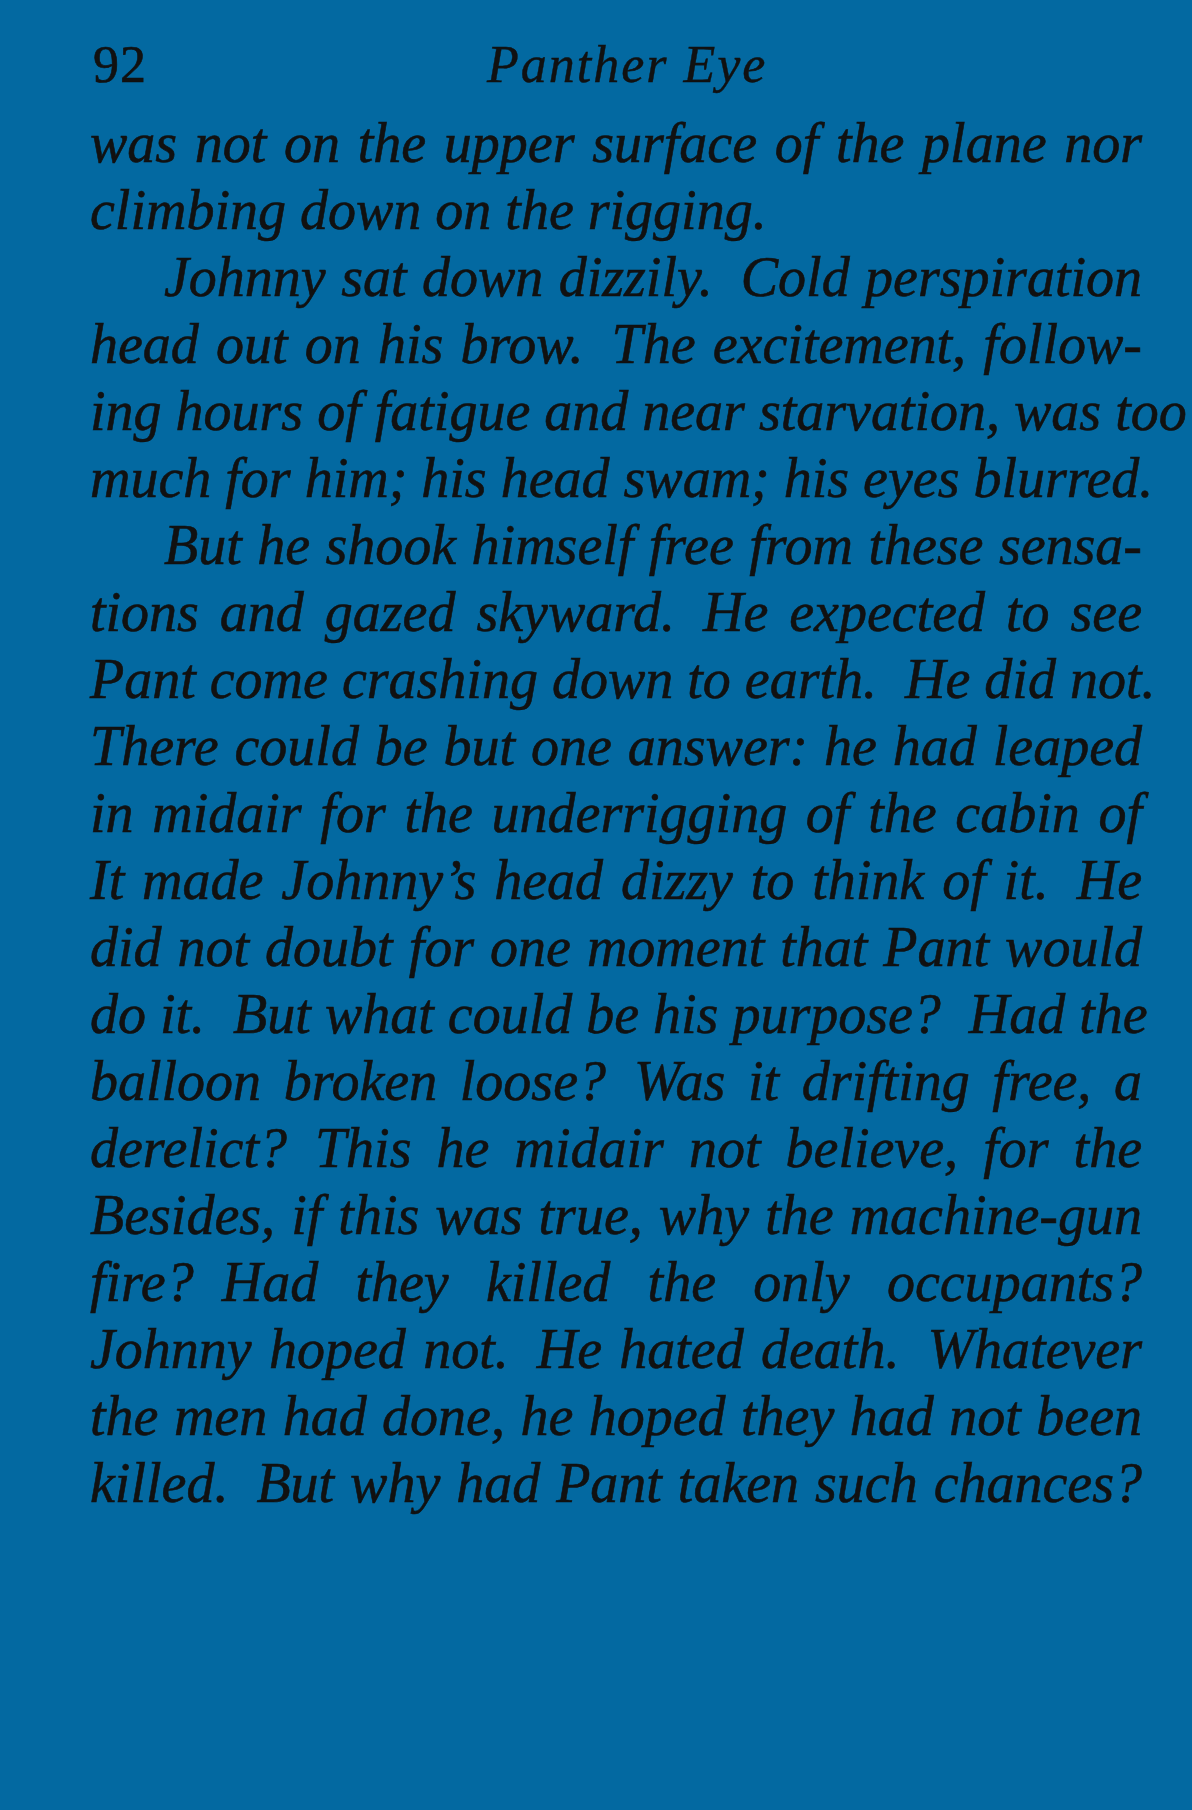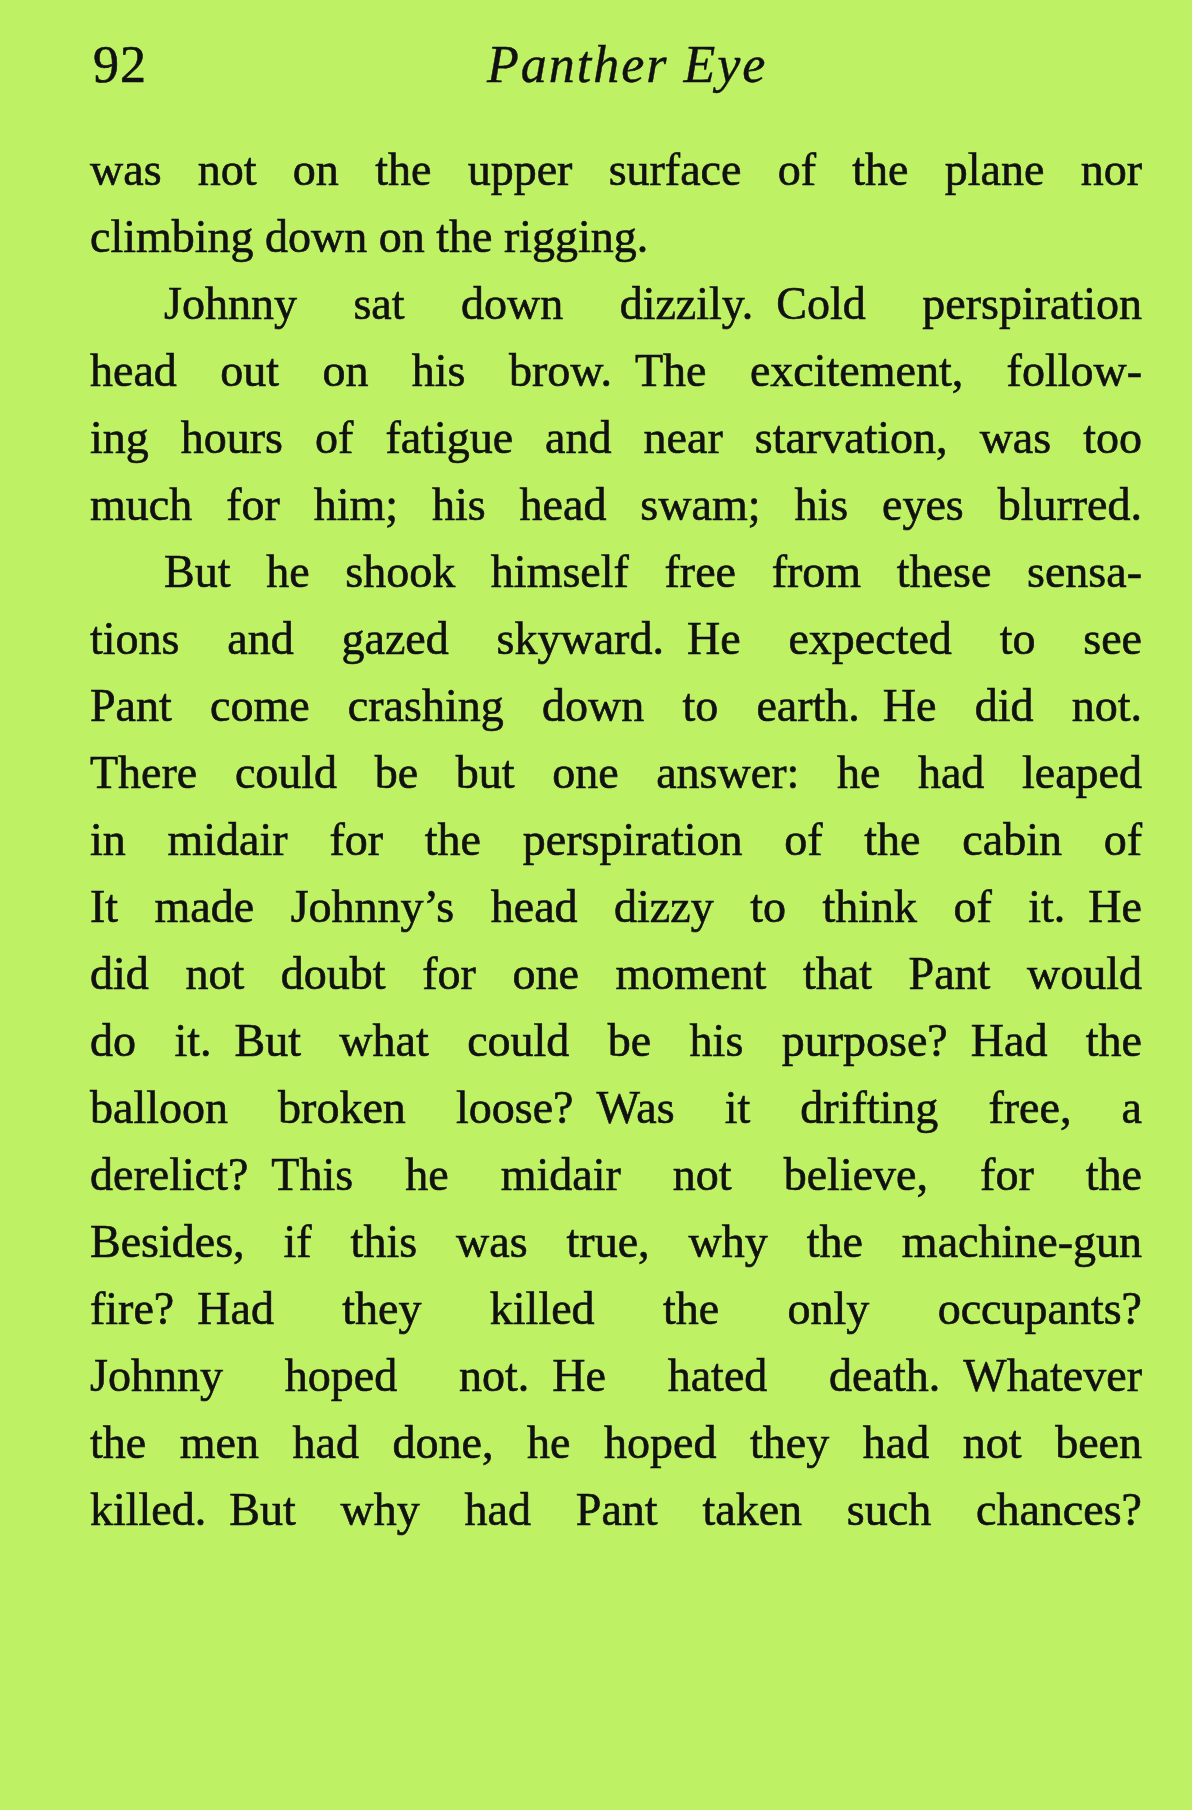--- a/index.html
+++ b/index.html
@@ -8,21 +8,21 @@
     height: 1810px;
     background: #ffffff;
     position: relative;
     overflow: hidden;
     font-family: "Liberation Serif", serif;
     color: #111111;
   }
   .page {
     position: absolute;
     inset: 0;
-    background: #bef264;
+    background: #0369a1;
   }
   
   .page-header {
     position: absolute;
     top: 36px;
     left: 0;
     width: 100%;
     height: 70px;
   }
   .page-number {
@@ -41,24 +41,25 @@
     font-size: 52px;
     line-height: 58px;
     font-style: italic;
     letter-spacing: 2px;
     -webkit-text-stroke: 0.4px #111;
   }
   
   .body-text {
     position: absolute;
     left: 90px;
-    top: 136px;
+    top: 110px;
     width: 1052px;
-    font-size: 46px;
+    font-size: 56px;
     line-height: 67px;
+    font-style: italic;
     -webkit-text-stroke: 0.6px #111;
   }
   .line {
     text-align: justify;
     text-align-last: justify;
     white-space: nowrap;
   }
   .line.para-last {
     text-align-last: left;
   }
@@ -80,21 +81,21 @@
     <div class="line">was not on the upper surface of the plane nor</div>
     <div class="line para-last">climbing down on the rigging.</div>
     <div class="line indent">Johnny sat down dizzily. Cold perspiration</div>
     <div class="line">head out on his brow. The excitement, follow-</div>
     <div class="line">ing hours of fatigue and near starvation, was too</div>
     <div class="line">much for him; his head swam; his eyes blurred.</div>
     <div class="line indent">But he shook himself free from these sensa-</div>
     <div class="line">tions and gazed skyward. He expected to see</div>
     <div class="line">Pant come crashing down to earth. He did not.</div>
     <div class="line">There could be but one answer: he had leaped</div>
-    <div class="line">in midair for the perspiration of the cabin of</div>
+    <div class="line">in midair for the underrigging of the cabin of</div>
     <div class="line">It made Johnny’s head dizzy to think of it. He</div>
     <div class="line">did not doubt for one moment that Pant would</div>
     <div class="line">do it. But what could be his purpose? Had the</div>
     <div class="line">balloon broken loose? Was it drifting free, a</div>
     <div class="line">derelict? This he midair not believe, for the</div>
     <div class="line">Besides, if this was true, why the machine-gun</div>
     <div class="line">fire? Had they killed the only occupants?</div>
     <div class="line">Johnny hoped not. He hated death. Whatever</div>
     <div class="line">the men had done, he hoped they had not been</div>
     <div class="line">killed. But why had Pant taken such chances?</div>

